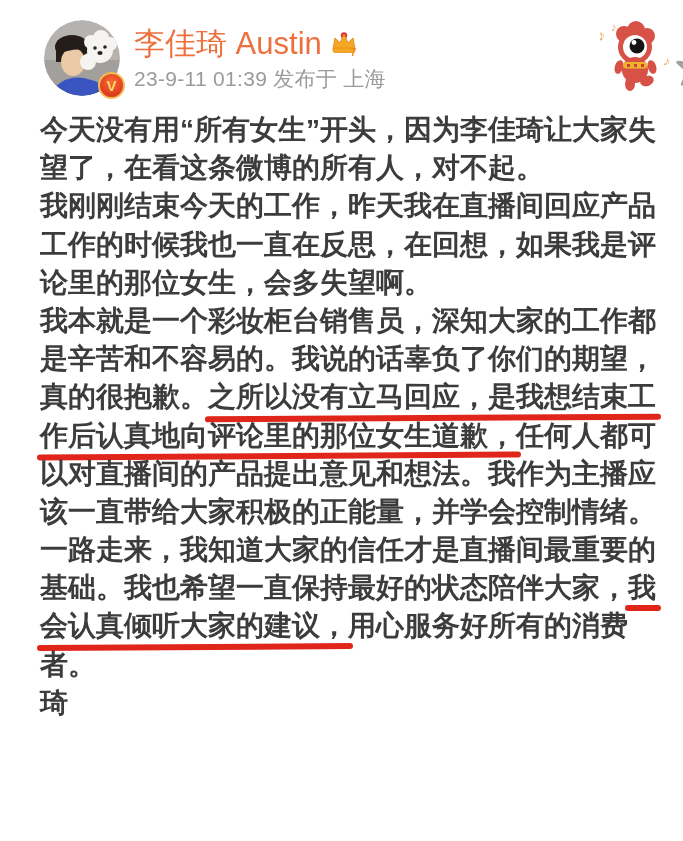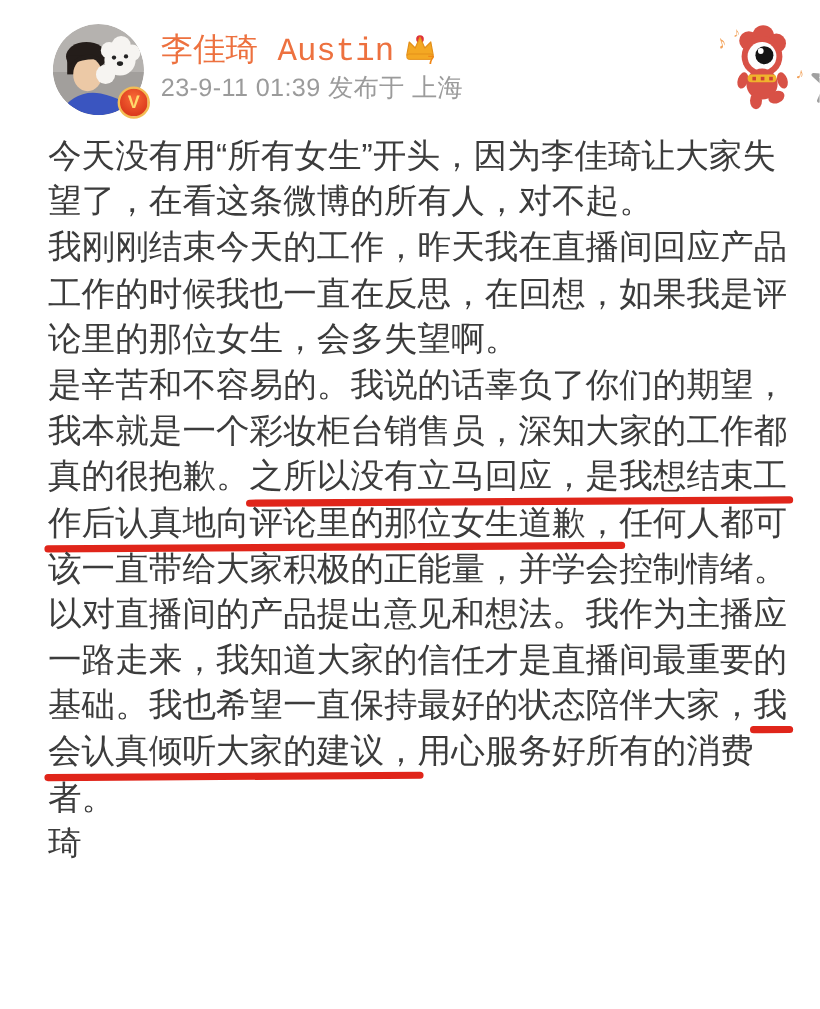--- a/index.html
+++ b/index.html
@@ -21,33 +21,33 @@
   .v-badge {
     position:absolute; right:-5px; bottom:-3px; width:27px; height:27px;
     border-radius:50%;
     background:radial-gradient(circle at 50% 35%, #f86a36, #dd3c1e 70%);
     border:2px solid #f3bd55;
     color:#ffd96b; font-weight:bold; font-size:15px;
     display:flex; align-items:center; justify-content:center;
   }
   .meta { position:absolute; left:90px; top:3px; }
   .name-row { display:flex; align-items:center; gap:7px; }
-  .username { font-size:27px; color:var(--c-username); cursor:pointer;font-family:Liberation Mono, monospace; }
+  .username { font-size:31px; color:var(--c-username); cursor:pointer; }
   .crown { display:inline-block; margin-top:2px; }
   .timestamp { font-size:21px; color:var(--c-timestamp); letter-spacing:.3px; }
 
   .mascot { position:absolute; left:550px; top:0px; width:84px; height:74px; }
   .star   { position:absolute; left:629px; top:27px; width:44px; height:46px; cursor:pointer; }
 
   
   .post { position:absolute; left:40px; top:111px; width:624px; }
   .line {
     height:38.2px; line-height:38.2px;
     font-size:28px; color:var(--c-text);
-    white-space:pre; letter-spacing:0px;
+    white-space:pre; letter-spacing:0px;font-weight:bold;
   }
   .seg { position:relative; display:inline-block; }
   .seg.u::after {
     content:""; position:absolute;
     left:-3px; right:-5px; bottom:-4px; height:6px;
     background:var(--c-underline);
     border-radius:3px;
     transform:rotate(-0.35deg);
   }
 </style>
@@ -143,26 +143,26 @@
       </svg>
     </div>
   </div>
 
   <main class="post" id="post-body">
       <div class="line"><span class="seg">今天没有用“所有女生”开头，因为李佳琦让大家失</span></div>
       <div class="line"><span class="seg">望了，在看这条微博的所有人，对不起。</span></div>
       <div class="line"><span class="seg">我刚刚结束今天的工作，昨天我在直播间回应产品</span></div>
       <div class="line"><span class="seg">工作的时候我也一直在反思，在回想，如果我是评</span></div>
       <div class="line"><span class="seg">论里的那位女生，会多失望啊。</span></div>
+      <div class="line"><span class="seg">我本就是一个彩妆柜台销售员，深知大家的工作都</span></div>
       <div class="line"><span class="seg">是辛苦和不容易的。我说的话辜负了你们的期望，</span></div>
-      <div class="line"><span class="seg">我本就是一个彩妆柜台销售员，深知大家的工作都</span></div>
       <div class="line"><span class="seg">真的很抱歉。</span><span class="seg u">之所以没有立马回应，是我想结束工</span></div>
       <div class="line"><span class="seg u">作后认真地向评论里的那位女生道歉，</span><span class="seg">任何人都可</span></div>
+      <div class="line"><span class="seg">以对直播间的产品提出意见和想法。我作为主播应</span></div>
       <div class="line"><span class="seg">该一直带给大家积极的正能量，并学会控制情绪。</span></div>
-      <div class="line"><span class="seg">以对直播间的产品提出意见和想法。我作为主播应</span></div>
       <div class="line"><span class="seg">一路走来，我知道大家的信任才是直播间最重要的</span></div>
       <div class="line"><span class="seg">基础。我也希望一直保持最好的状态陪伴大家，</span><span class="seg u">我</span></div>
       <div class="line"><span class="seg u">会认真倾听大家的建议，</span><span class="seg">用心服务好所有的消费</span></div>
       <div class="line"><span class="seg">者。</span></div>
       <div class="line"><span class="seg">琦</span></div>
     </main>
 
 </div>
 
 </body></html>

